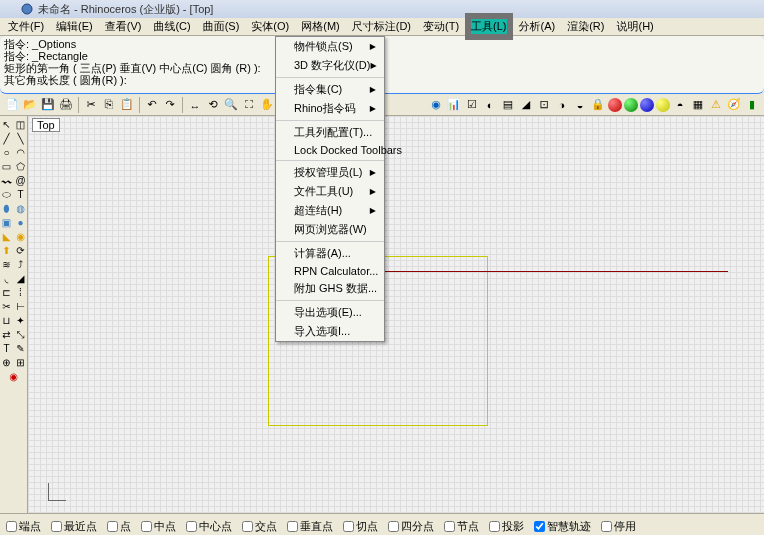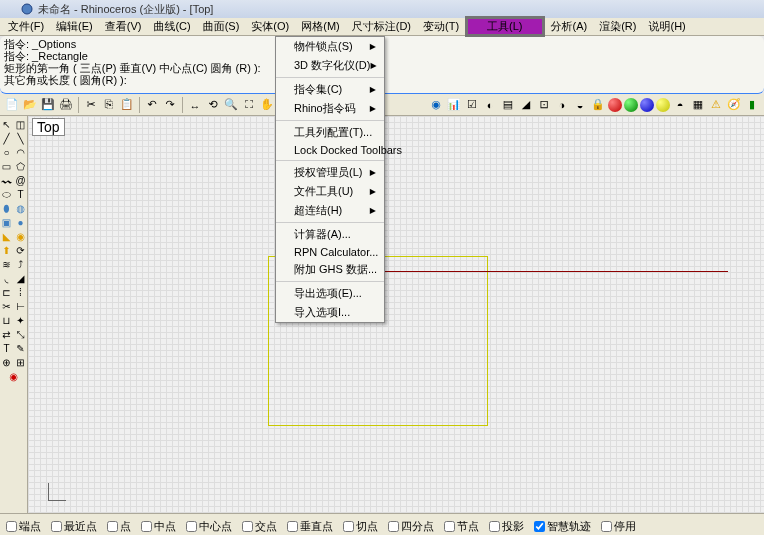--- a/index.html
+++ b/index.html
@@ -1,37 +1,37 @@
 <!DOCTYPE html>
 <html><head>
 <meta charset="utf-8">
 <style>
 * { margin:0; padding:0; box-sizing:border-box; font-family:"Microsoft YaHei","SimSun",sans-serif; font-size:11px; }
 body { width:764px; height:535px; background:#e8e8e8; overflow:hidden; position:relative; }
 .title-bar { height:18px; background:linear-gradient(#dce4f0,#c8d4e8); display:flex; align-items:center; padding:0 20px; color:#333; }
 .title-bar .icon { width:14px; height:14px; margin-right:4px; display:inline-flex; align-items:center; justify-content:center; }
 .menu-bar { height:18px; background:#ece9d8; display:flex; align-items:center; padding:0 2px; border-bottom:1px solid #aca899; }
 .menu-item { padding:9px 6px; cursor:default; }
-.menu-item.active { background:#a21caf; border:3px solid #737373; padding:0 19px; }
+.menu-item.active { background:#14b8a6; border:6px solid #737373; padding:0 0; }
 .dropdown { position:absolute; left:275px; top:36px; width:110px; background:#f5f5f0; border:1px solid #888; box-shadow:2px 2px 3px rgba(0,0,0,.3); z-index:100; }
 .dropdown-item { padding:2px 8px 2px 18px; cursor:default; display:flex; justify-content:space-between; align-items:center; white-space:nowrap; }
 .dropdown-item.sep { border-top:1px solid #ccc; height:0; padding:0; margin:2px 0; }
 .dropdown-item .arrow { font-size:8px; }
 .dropdown-item.highlight { background:#ffff33; }
 .command-area { height:58px; background:#f5f5f0; border-bottom:1px solid #3b82f6; padding:2px 4px; overflow:hidden; line-height:1.1; font-size:10px;border-radius:6px; }
 .command-area div { white-space:nowrap; }
 .toolbar { height:22px; background:#ece9d8; border-bottom:1px solid #aca899; display:flex; align-items:center; padding:0 4px; gap:2px; }
 .tb-icon { width:16px; height:16px; display:inline-flex; align-items:center; justify-content:center; font-size:11px; }
 .tb-sep { width:1px; height:16px; background:#aca899; margin:0 2px; }
 .workspace { position:relative; height:397px; display:flex; }
 .left-tools { width:28px; background:#ece9d8; border-right:1px solid #aca899; display:flex; flex-direction:column; padding:2px 0; gap:1px; align-items:center; }
 .left-tools > div { display:flex; gap:1px; }
 .lt-icon { width:13px; height:13px; display:flex; align-items:center; justify-content:center; font-size:10px; }
 .viewport { flex:1; position:relative; background:#f0f0f0; background-image:repeating-linear-gradient(0deg,#ddd 0 1px,transparent 1px 6px),repeating-linear-gradient(90deg,#ddd 0 1px,transparent 1px 6px); }
-.viewport-label { position:absolute; left:4px; top:2px; background:#fff; border:1px solid #888; padding:0 4px; font-size:14px; }
+.viewport-label { position:absolute; left:4px; top:2px; background:#fff; border:1px solid #888; padding:0 4px; font-size:11px; }
 .rect-yellow { position:absolute; left:240px; top:140px; width:220px; height:170px; border:1px solid #c8c800; }
 .red-line { position:absolute; left:300px; top:155px; width:400px; height:1px; background:#8b0000; }
 .origin { position:absolute; left:20px; bottom:12px; width:18px; height:18px; border-left:1px solid #666; border-bottom:1px solid #666; }
 .sphere { width:14px; height:14px; border-radius:50%; display:inline-block; }
 .status-bar { height:26px; background:#ece9d8; border-top:1px solid #aca899; display:flex; align-items:center; padding:0 6px; gap:10px; font-size:10px; }
 .status-check { display:flex; align-items:center; gap:2px; }
 .status-check input { width:11px; height:11px; }
 .bottom-bar { height:12px; background:#d4d0c8; border-top:1px solid #aca899; }
 </style>
 </head>
@@ -288,20 +288,23 @@
       <span class="arrow">▶</span>
     </div>
     <div class="dropdown-item">
       <span>文件工具(U)</span>
       <span class="arrow">▶</span>
     </div>
     <div class="dropdown-item">
       <span>超连结(H)</span>
       <span class="arrow">▶</span>
     </div>
+    <div class="dropdown-item">
+      <span>网页浏览器(W)</span>
+    </div>
     <div class="dropdown-item sep"></div>
     <div class="dropdown-item">
       <span>计算器(A)...</span>
     </div>
     <div class="dropdown-item">
       <span>RPN Calculator...</span>
     </div>
     <div class="dropdown-item">
       <span>附加 GHS 数据...</span>
     </div>

